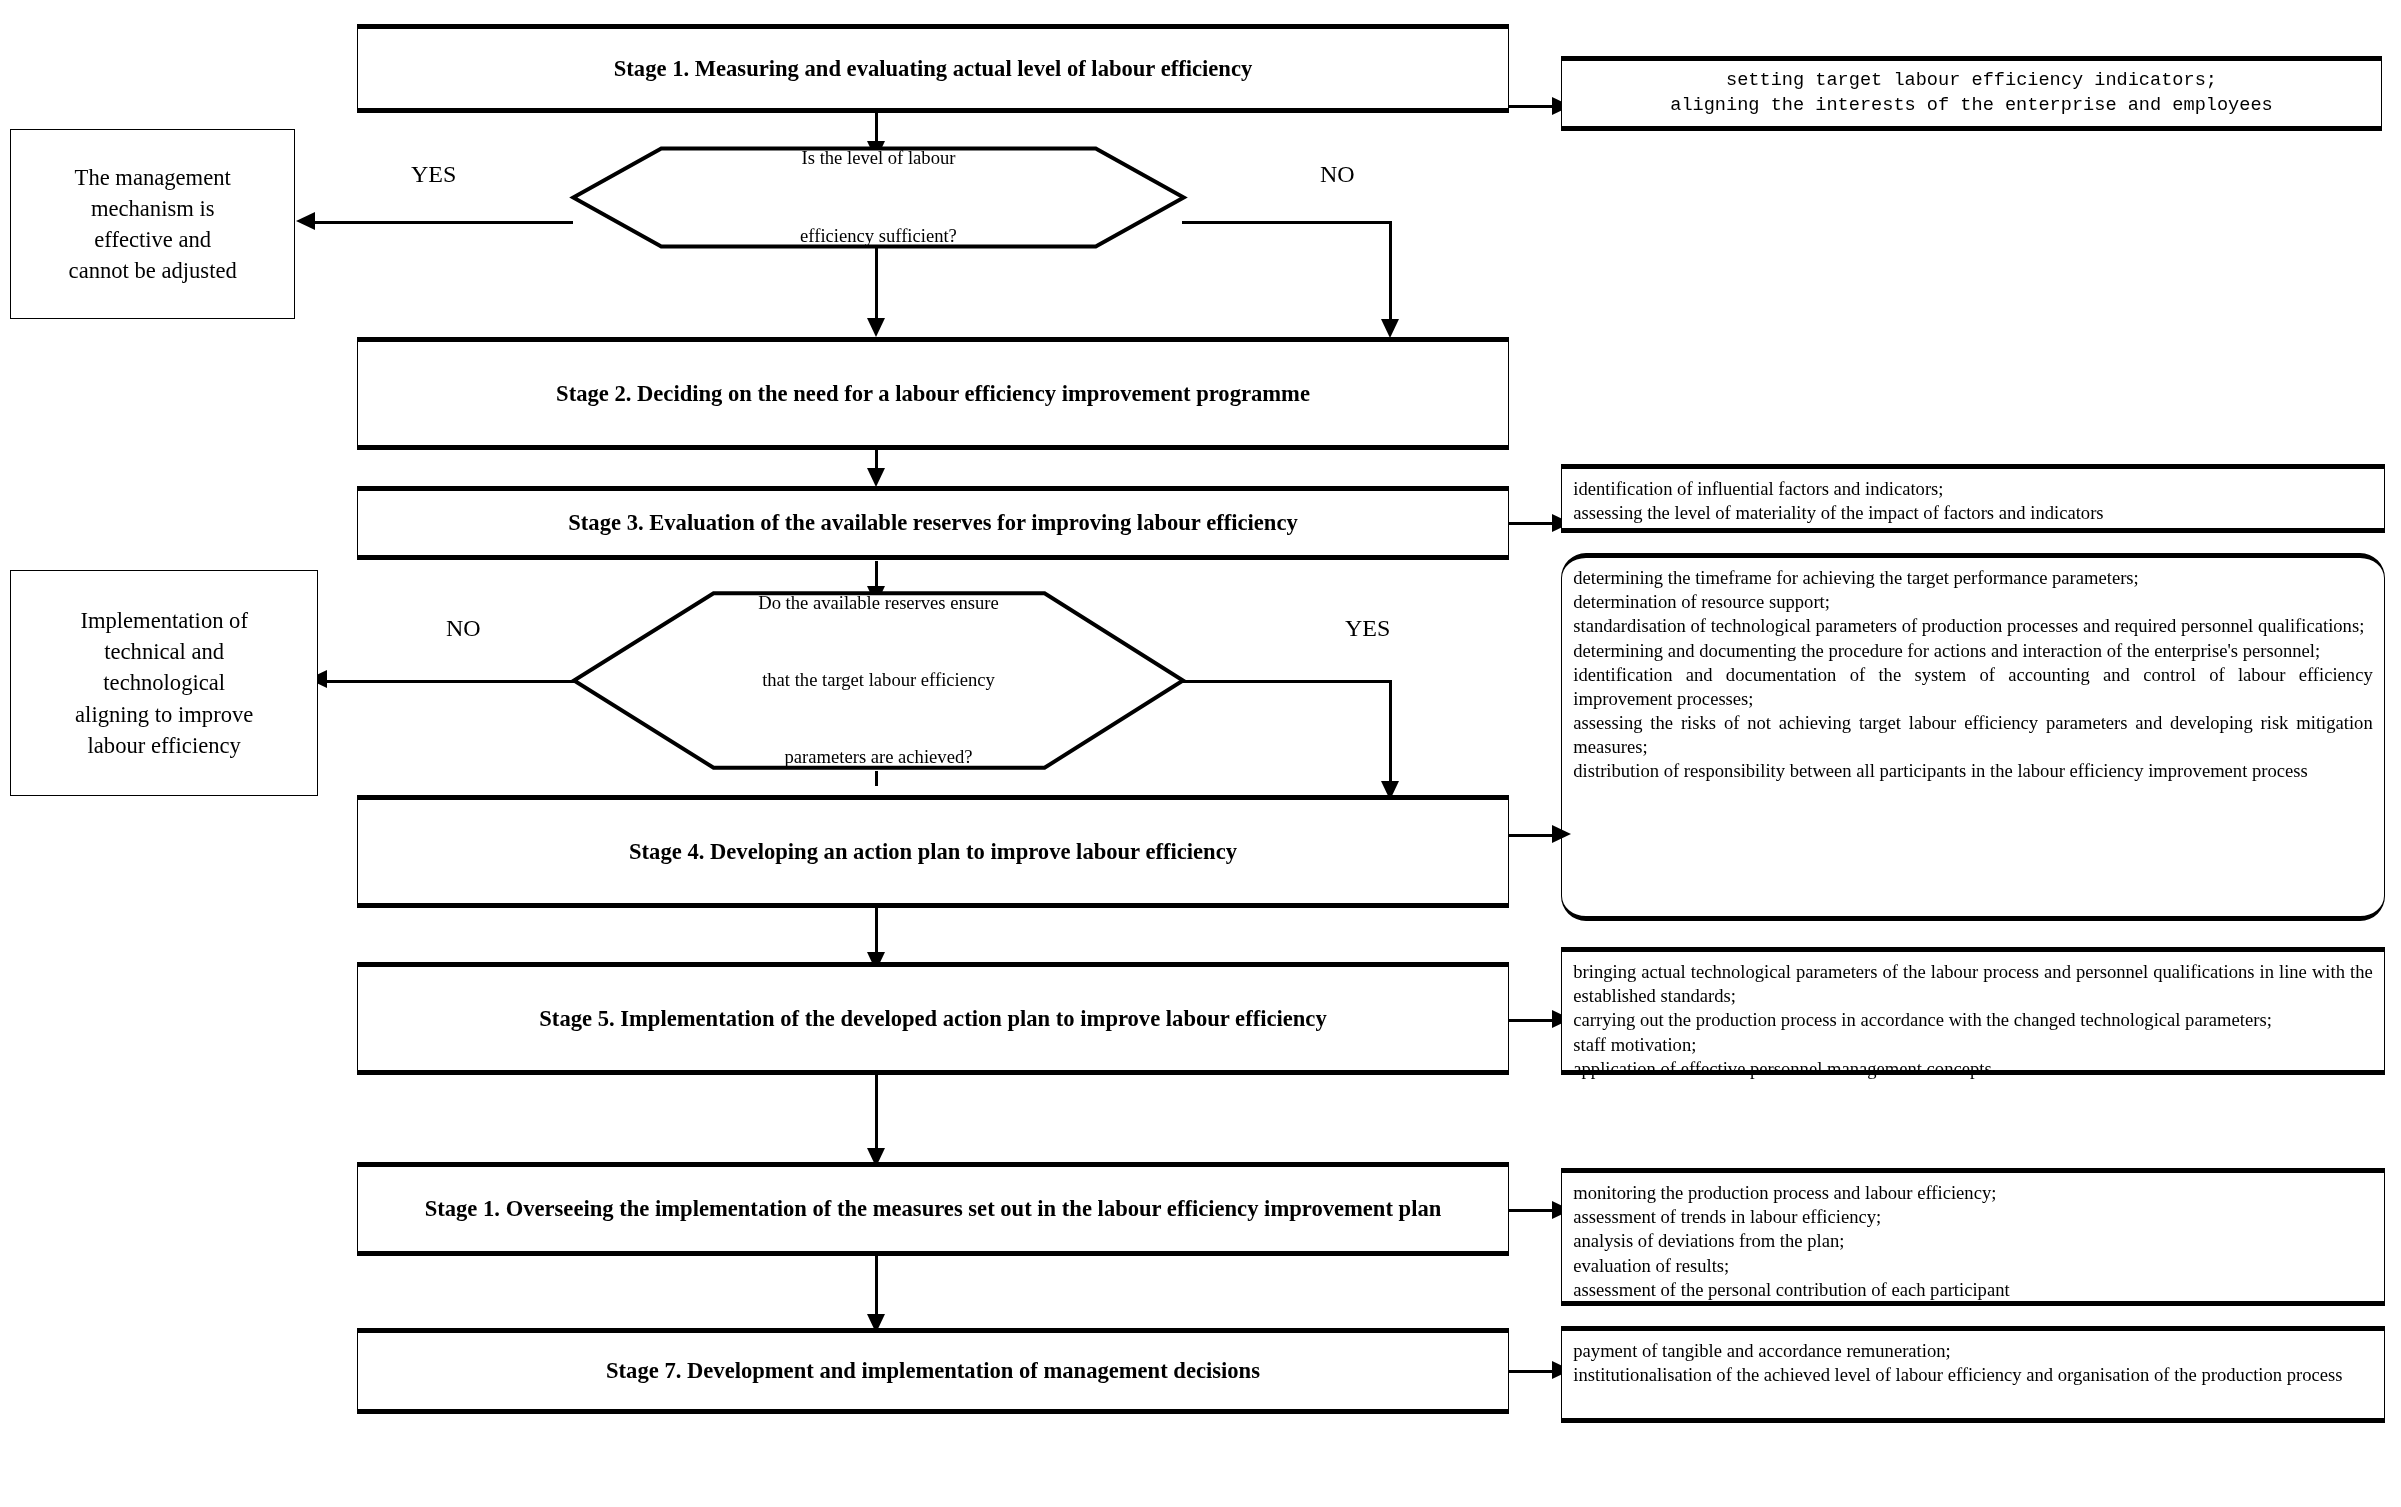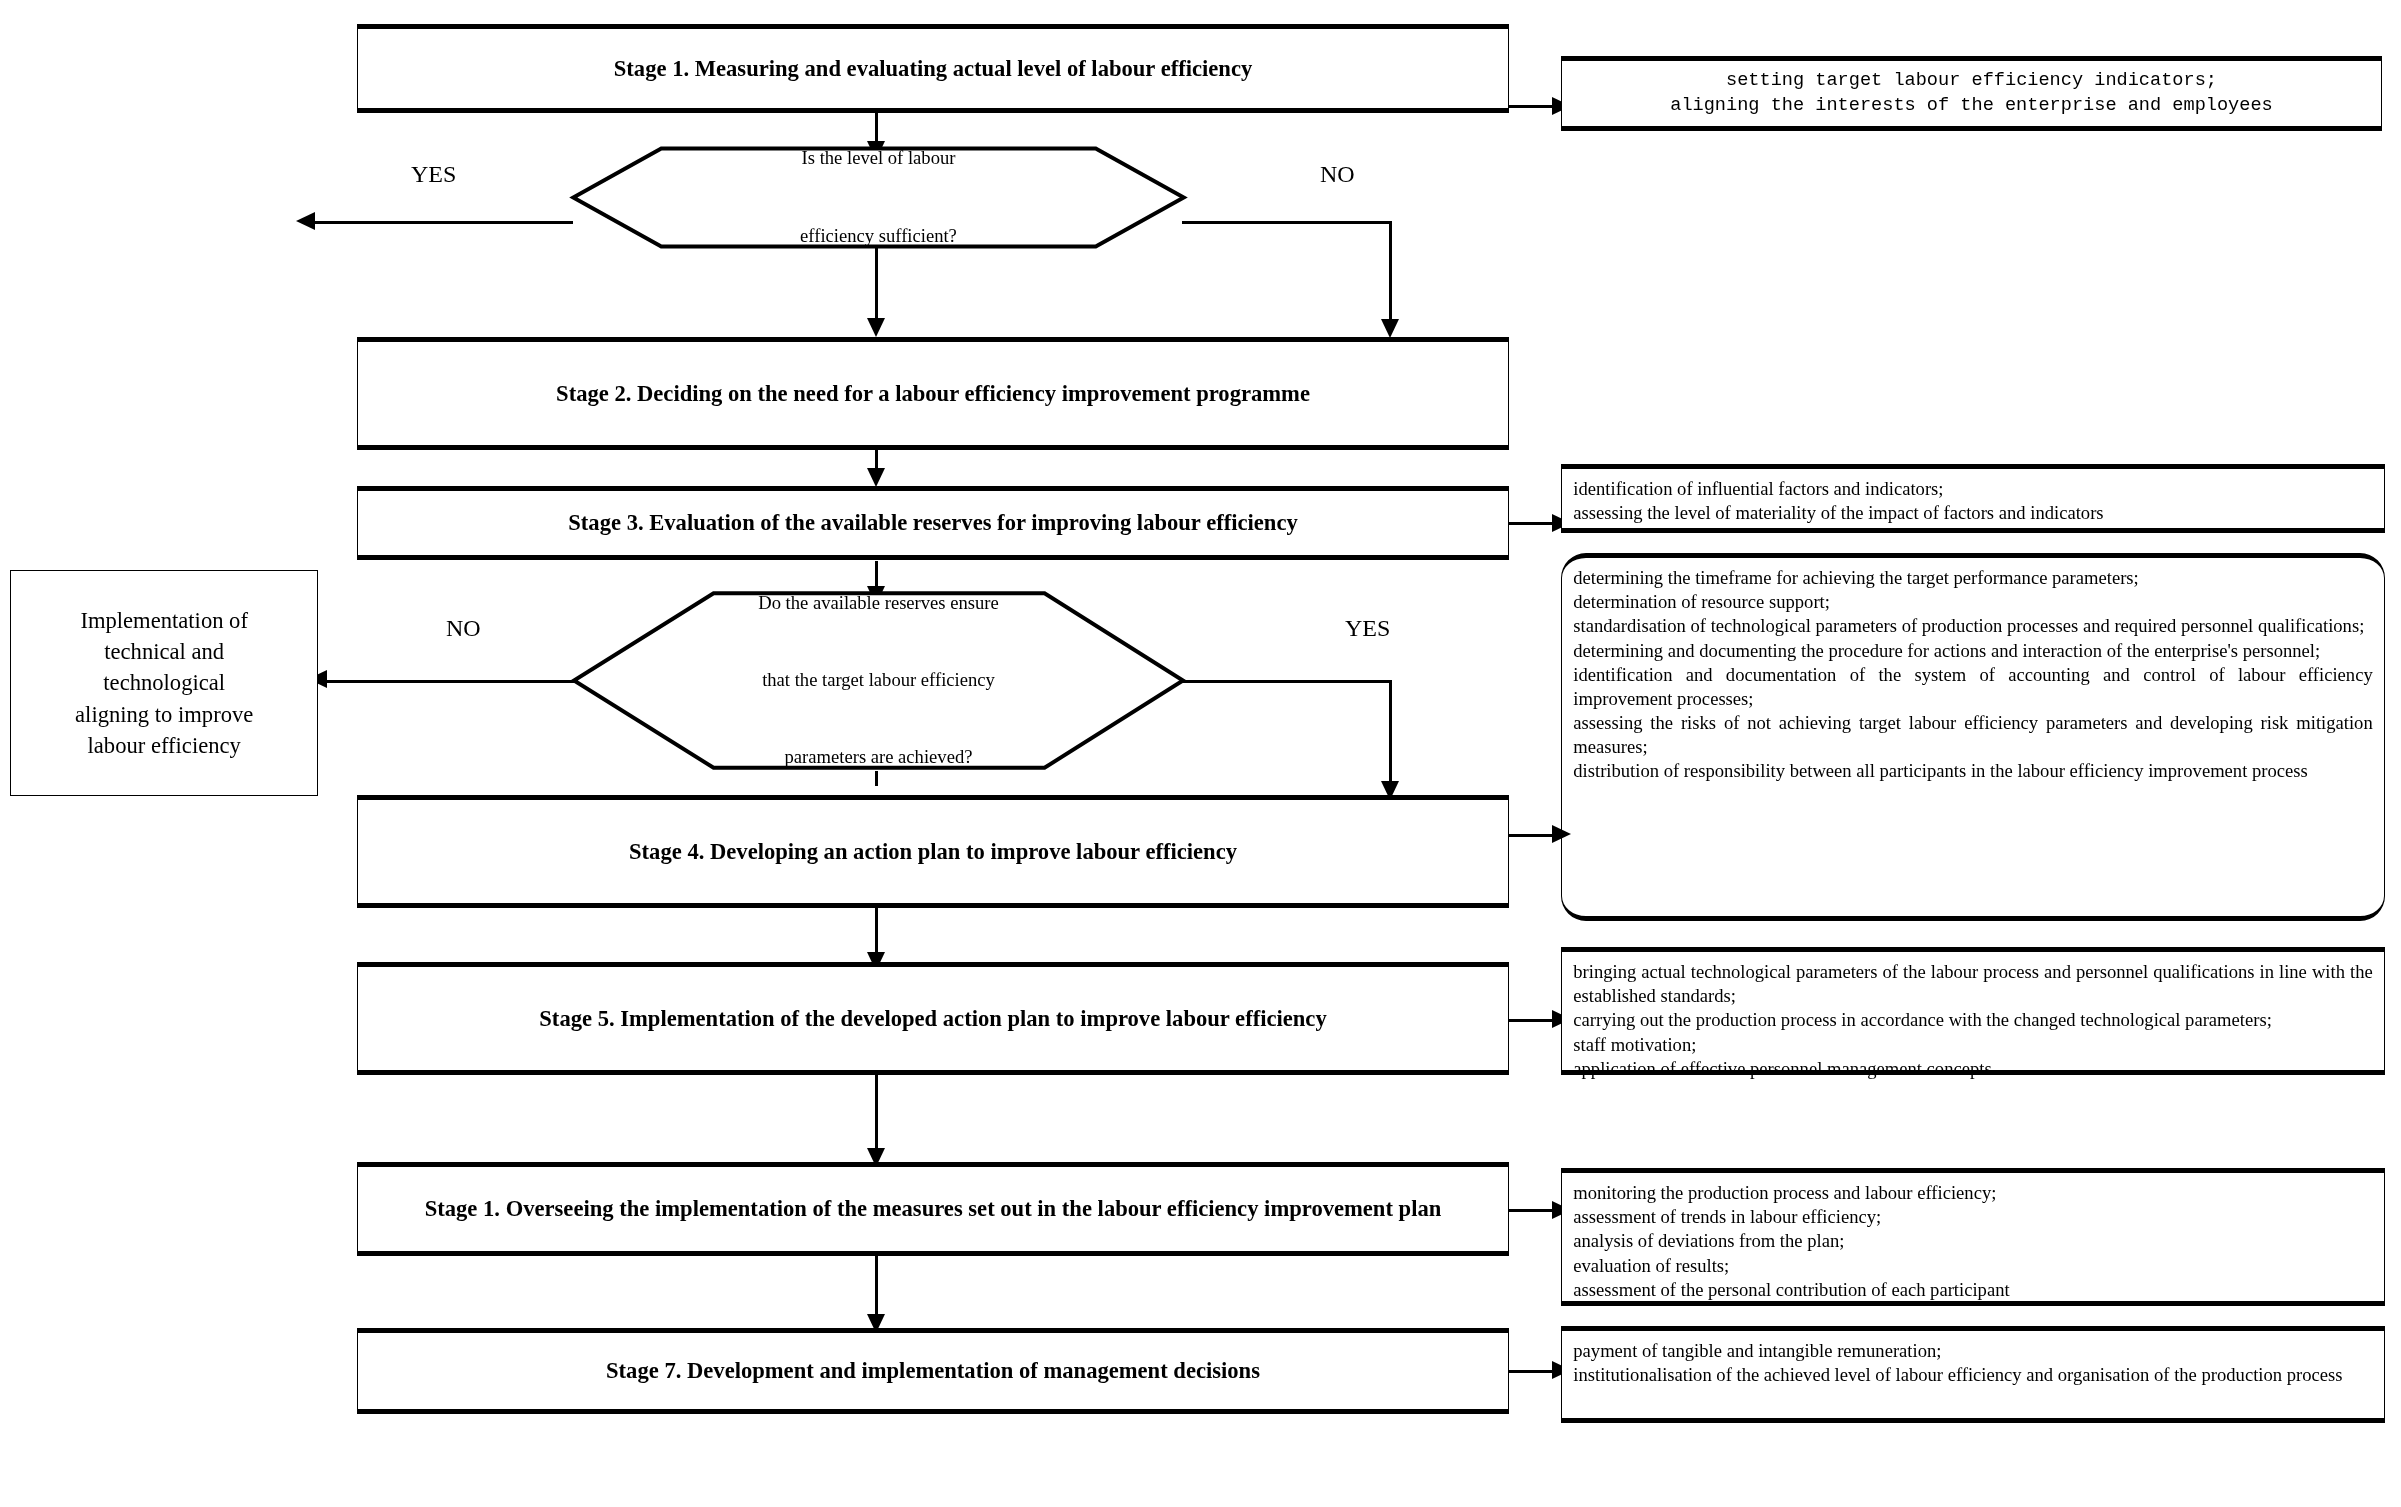--- a/index.html
+++ b/index.html
@@ -64,20 +64,26 @@
     </div>
   </div>
 
   <div class="yn" style="left:411px;top:162px;">YES</div>
 
   <div class="yn" style="left:1320px;top:162px;">NO</div>
 
   <div class="ln-h" style="left:315px;top:221px;width:258px;"></div>
   <div class="arr left" style="left:296px;top:212px;"></div>
 
+  <div class="box side" style="left:10.2px;top:129px;width:285px;height:190px;flex-direction:column;">
+    <span>The management</span>
+    <span>mechanism is</span>
+    <span>effective and</span>
+    <span>cannot be adjusted</span>
+  </div>
 
   <div class="ln-h" style="left:1182px;top:221px;width:209px;"></div>
   <div class="ln-v" style="left:1389px;top:221px;height:102px;"></div>
   <div class="arr down" style="left:1381px;top:319px;"></div>
 
   <div class="ln-v" style="left:875px;top:248px;height:73px;"></div>
   <div class="arr down" style="left:867px;top:318px;"></div>
 
   <div class="box thick stage" style="left:357px;top:337px;width:1152px;height:113px;">
     <span>Stage 2. Deciding on the need for a labour efficiency improvement programme</span>
@@ -189,18 +195,18 @@
   <div class="arr down" style="left:867px;top:1314px;"></div>
 
   <div class="box thick stage" style="left:357px;top:1328px;width:1152px;height:86px;">
     <span>Stage 7. Development and implementation of management decisions</span>
   </div>
 
   <div class="ln-h" style="left:1508px;top:1370px;width:51px;"></div>
   <div class="arr right" style="left:1552px;top:1361px;"></div>
 
   <div class="note thick" style="left:1561px;top:1326px;width:824px;height:97px;text-align:left;">
-    <span class="ln">payment of tangible and intangible remuneration;</span>
+    <span class="ln">payment of tangible and accordance remuneration;</span>
     <span class="ln">institutionalisation of the achieved level of labour efficiency and organisation of the production process</span>
   </div>
 
 </div>
 
 
 </body></html>

